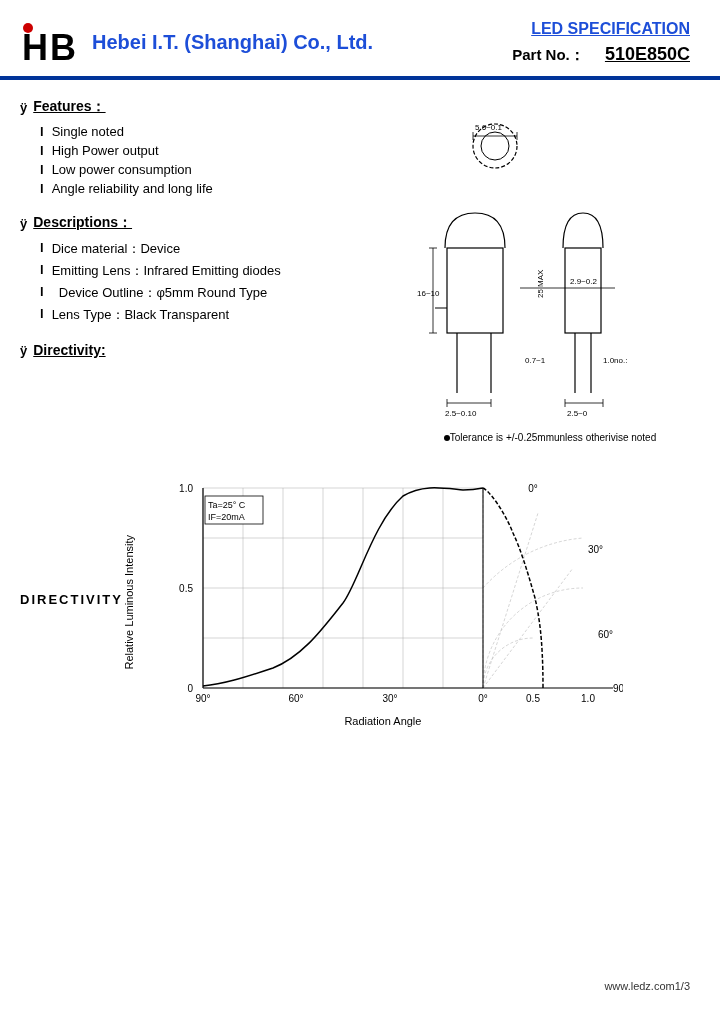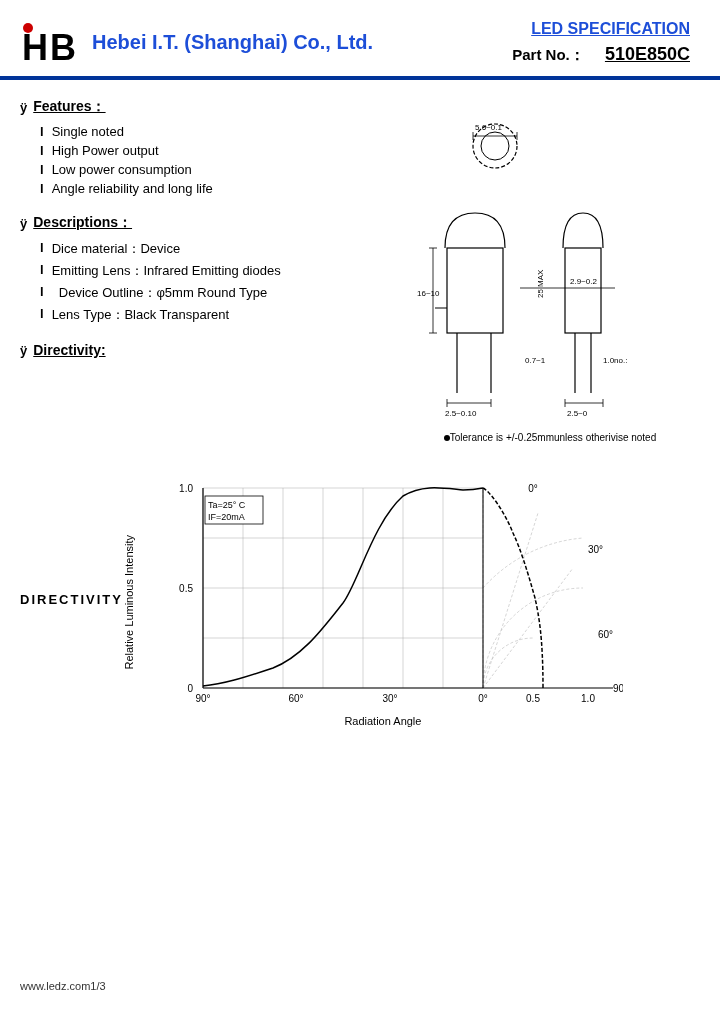--- a/index.html
+++ b/index.html
@@ -182,22 +182,22 @@
       margin-top: 4px;
     }
 
     
     .footer {
       position: absolute;
       bottom: 20px;
       left: 0;
       right: 0;
       display: flex;
-      justify-content: flex-start;
-      padding: 0 24px 0 20px;
+      justify-content: flex-end;
+      padding: 0 30px 0 20px;
       font-size: 11px;
       color: #333;
     }
 
     
     .header-divider {
       height: 2px;
       background: #003399;
       margin: 0 0 8px 0;
     }

